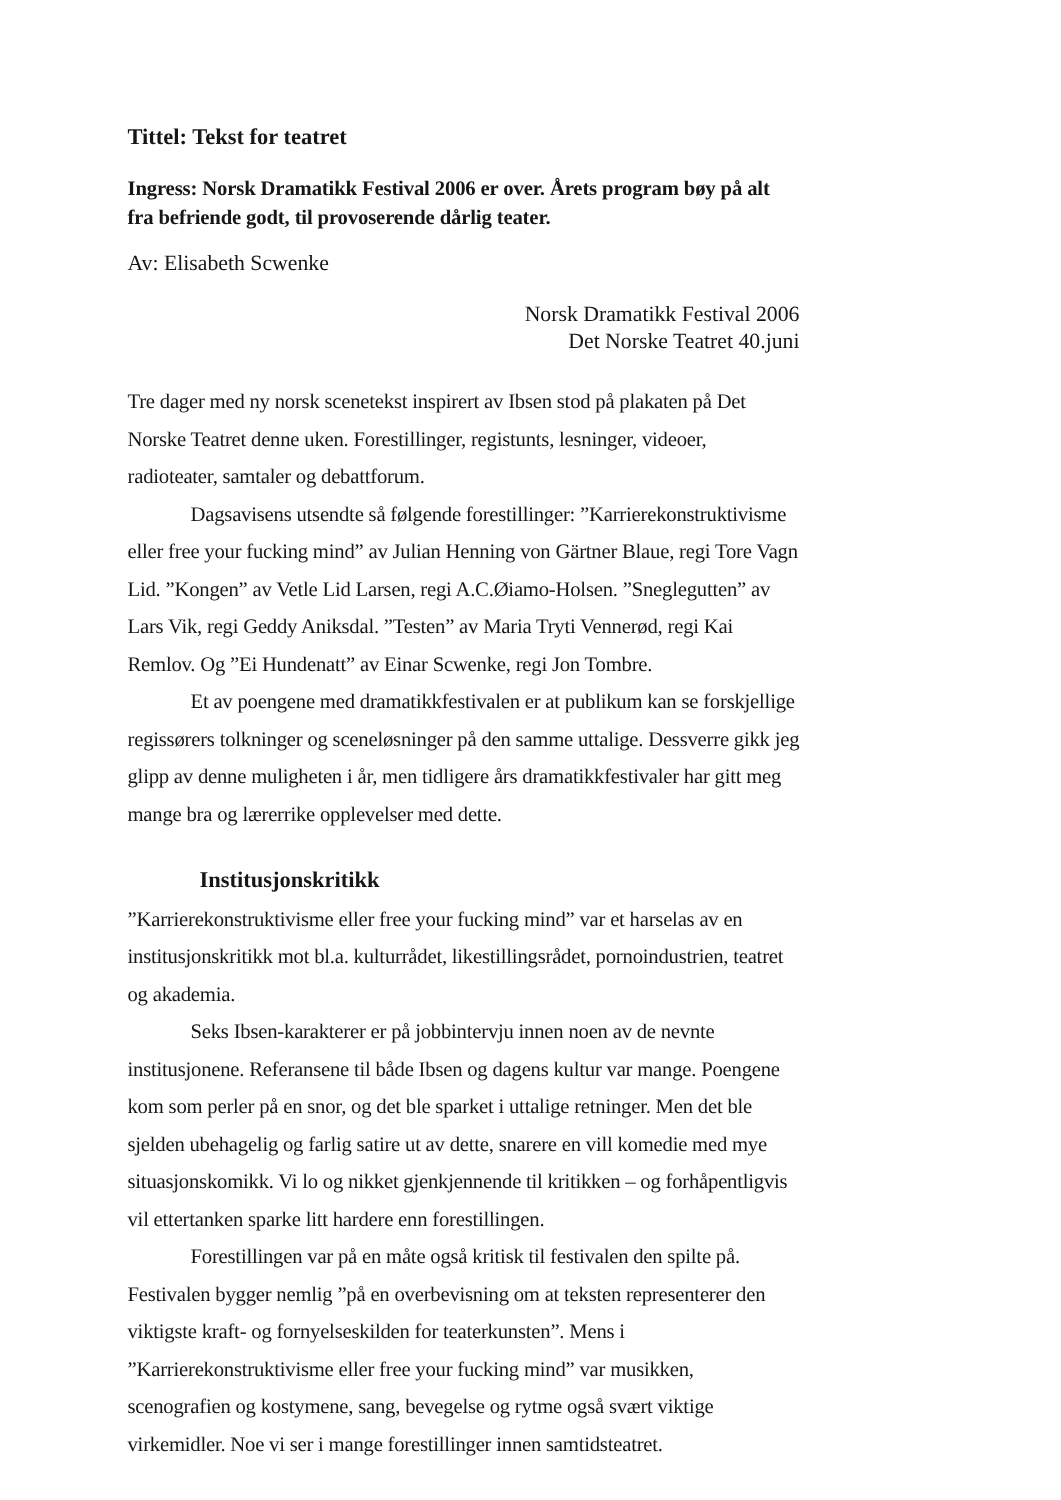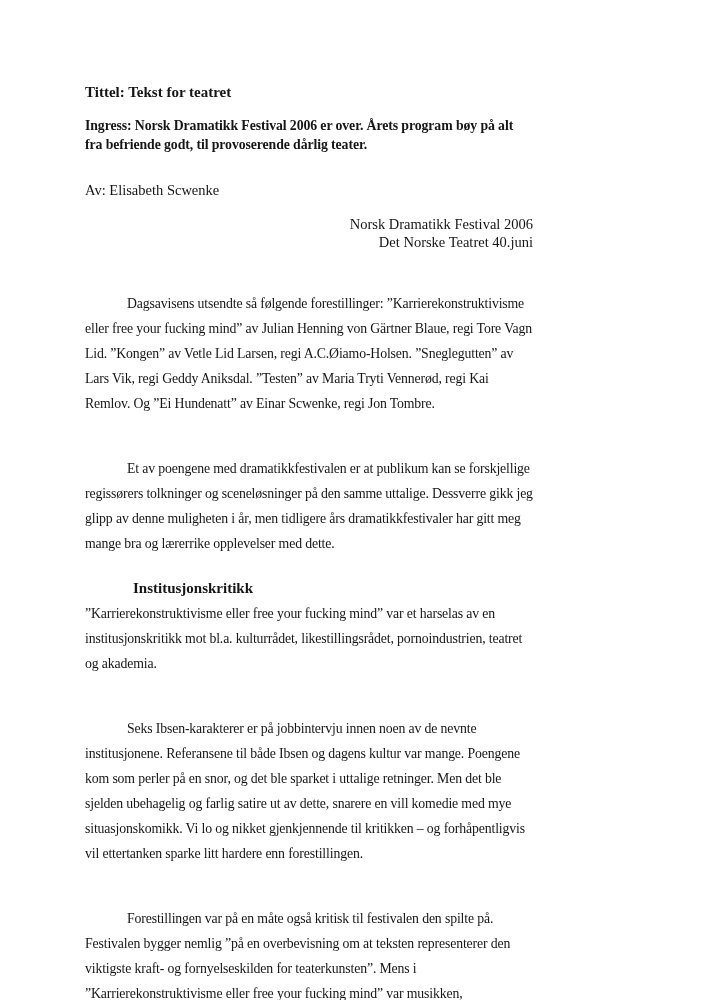--- a/index.html
+++ b/index.html
@@ -29,42 +29,41 @@
   }
   .title-line {
     font-size: 15px;
     line-height: 19px;
     margin-bottom: 14px;
   }
   .ingress {
     font-size: 13.8px;
     line-height: 19px;
     letter-spacing: -0.1px;
-    margin-bottom: 27px;
+    margin-bottom: 13px;
   }
   .byline {
     font-size: 14.5px;
     line-height: 18px;
     margin-bottom: 16px;
   }
   .event {
     font-size: 14.5px;
     line-height: 18px;
     margin-bottom: 18px;
     text-align: right;
   }
   .body-par {
     font-size: 13.8px;
     line-height: 25px;
     letter-spacing: -0.15px;
     text-align: left;
   }
   .indent {
     text-indent: 42px;
-    margin-top: 40px;
   }
   .section-heading {
     font-size: 15px;
     line-height: 25px;
     margin-top: 20px;
     margin-left: 48px;
   }
 </style>
 </head>
 <body>
@@ -77,20 +76,21 @@
     <p class="ingress bold">Ingress: Norsk Dramatikk Festival 2006 er over. Årets program bøy på alt fra befriende godt, til provoserende dårlig teater.</p>
 
     <p class="byline">Av: Elisabeth Scwenke</p>
 
     <p class="event">
       <span>Norsk Dramatikk Festival 2006</span><br>
       <span>Det Norske Teatret 40.juni</span>
     </p>
 
     <div>
+      <p class="body-par">Tre dager med ny norsk scenetekst inspirert av Ibsen stod på plakaten på Det Norske Teatret denne uken. Forestillinger, registunts, lesninger, videoer, radioteater, samtaler og debattforum.</p>
       <p class="body-par indent">Dagsavisens utsendte så følgende forestillinger: ”Karrierekonstruktivisme eller free your fucking mind” av Julian Henning von Gärtner Blaue, regi Tore Vagn Lid. ”Kongen” av Vetle Lid Larsen, regi A.C.Øiamo-Holsen. ”Sneglegutten” av Lars Vik, regi Geddy Aniksdal. ”Testen” av Maria Tryti Vennerød, regi Kai Remlov. Og ”Ei Hundenatt” av Einar Scwenke, regi Jon Tombre.</p>
       <p class="body-par indent">Et av poengene med dramatikkfestivalen er at publikum kan se forskjellige regissørers tolkninger og sceneløsninger på den samme uttalige. Dessverre gikk jeg glipp av denne muligheten i år, men tidligere års dramatikkfestivaler har gitt meg mange bra og lærerrike opplevelser med dette.</p>
     </div>
 
     <h2 class="section-heading bold">Institusjonskritikk</h2>
 
     <div>
       <p class="body-par">”Karrierekonstruktivisme eller free your fucking mind” var et harselas av en institusjonskritikk mot bl.a. kulturrådet, likestillingsrådet, pornoindustrien, teatret og akademia.</p>
       <p class="body-par indent">Seks Ibsen-karakterer er på jobbintervju innen noen av de nevnte institusjonene. Referansene til både Ibsen og dagens kultur var mange. Poengene kom som perler på en snor, og det ble sparket i uttalige retninger. Men det ble sjelden ubehagelig og farlig satire ut av dette, snarere en vill komedie med mye situasjonskomikk. Vi lo og nikket gjenkjennende til kritikken – og forhåpentligvis vil ettertanken sparke litt hardere enn forestillingen.</p>
       <p class="body-par indent">Forestillingen var på en måte også kritisk til festivalen den spilte på. Festivalen bygger nemlig ”på en overbevisning om at teksten representerer den viktigste kraft- og fornyelseskilden for teaterkunsten”. Mens i ”Karrierekonstruktivisme eller free your fucking mind” var musikken, scenografien og kostymene, sang, bevegelse og rytme også svært viktige virkemidler. Noe vi ser i mange forestillinger innen samtidsteatret.</p>

